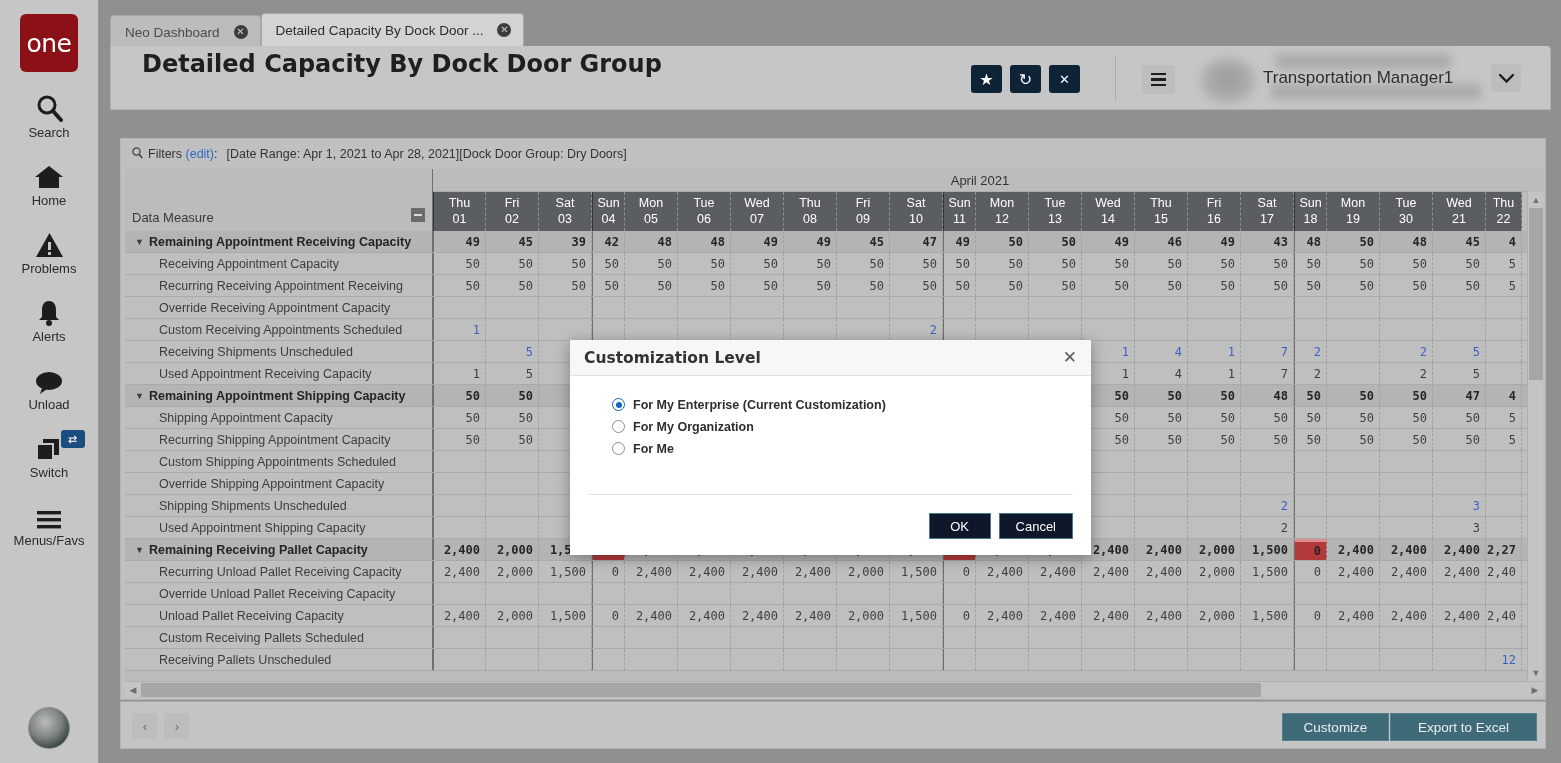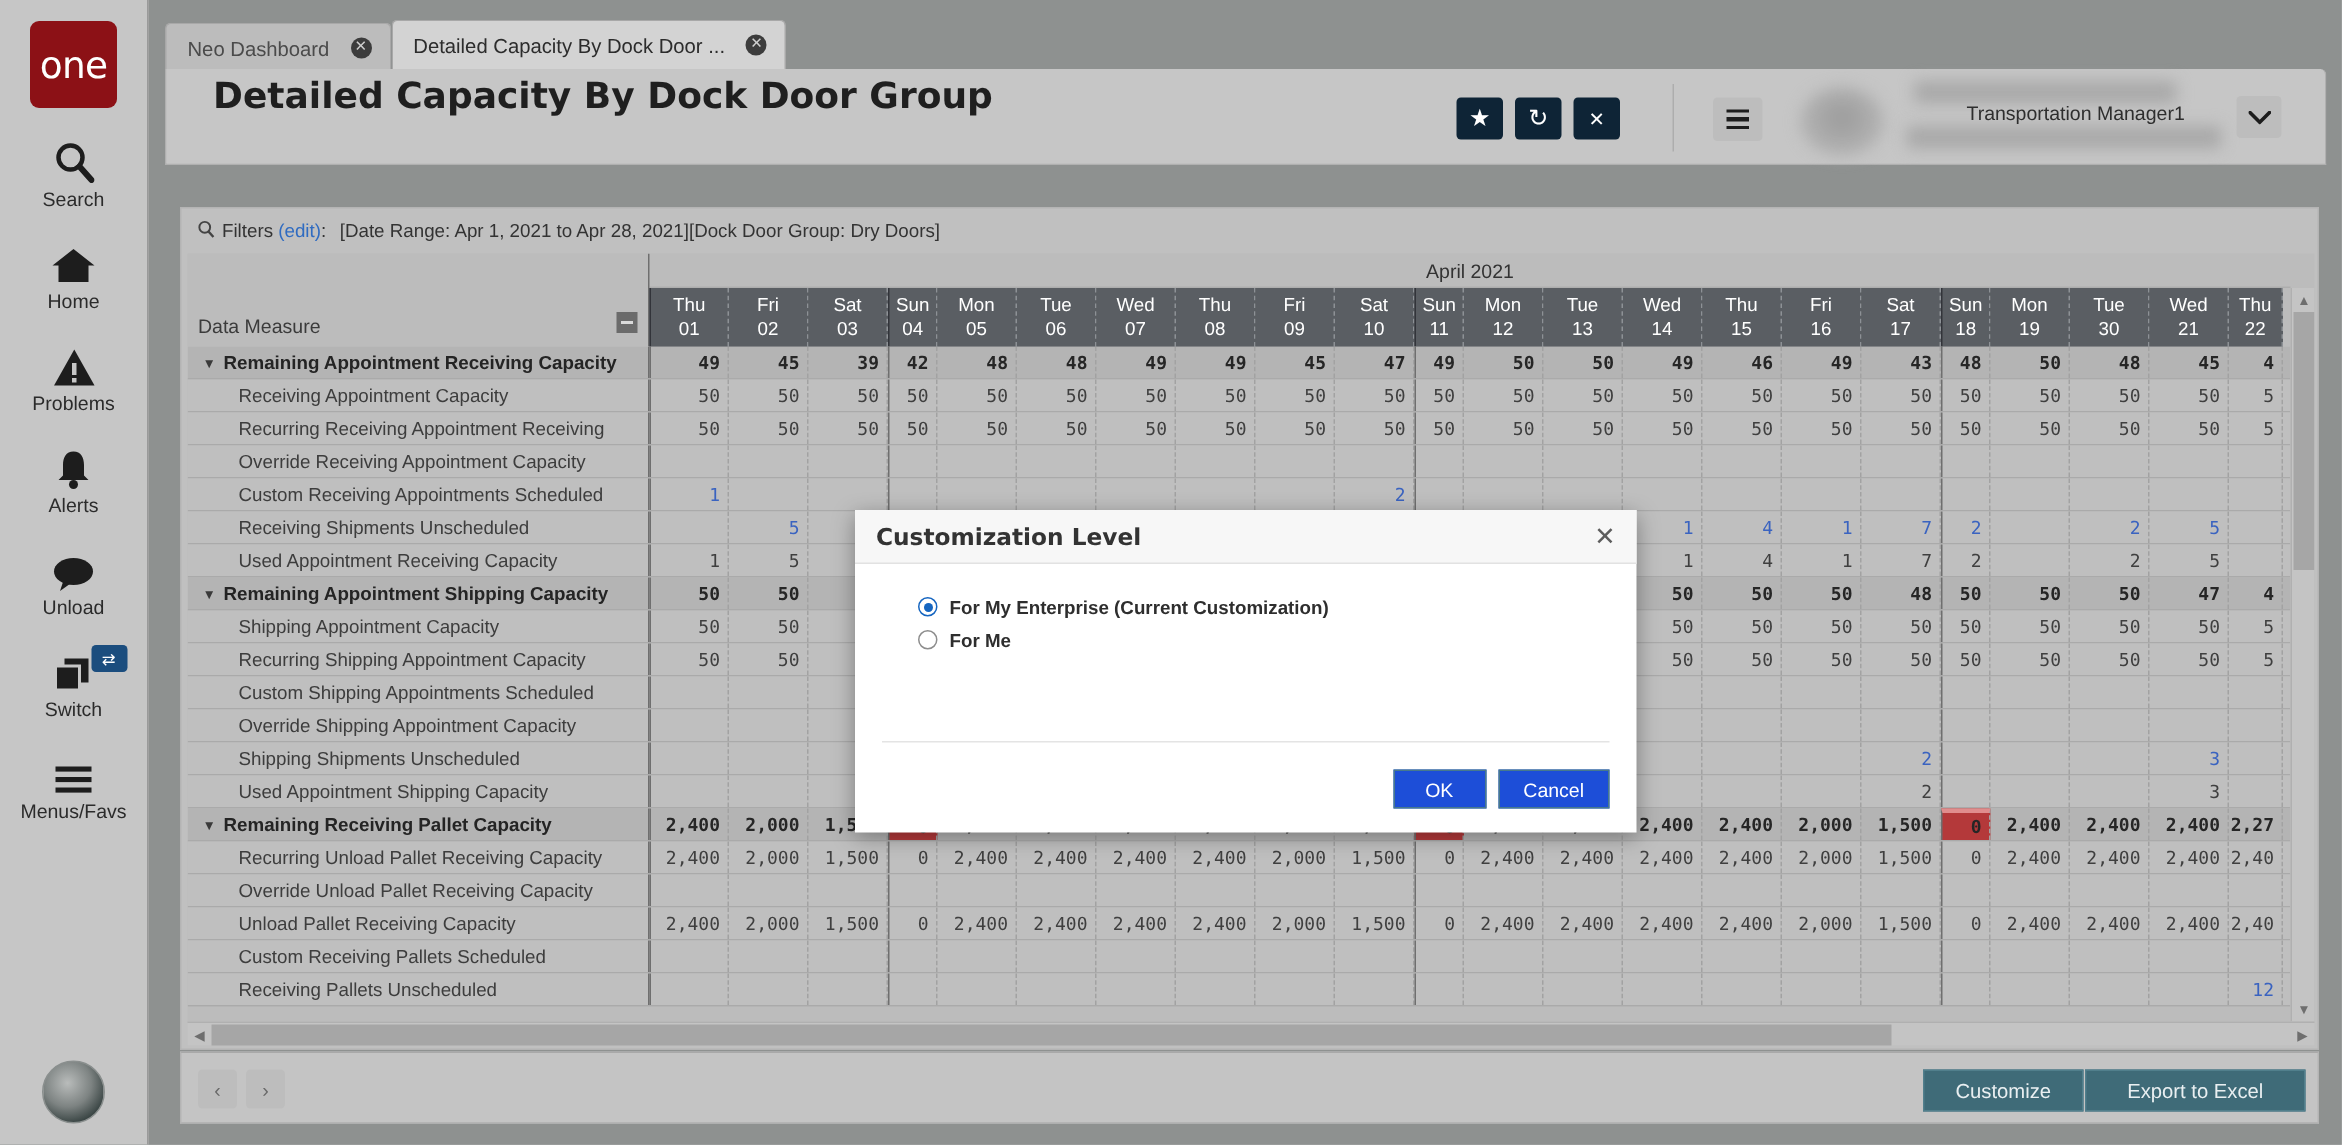--- a/index.html
+++ b/index.html
@@ -94,21 +94,21 @@
   }
   #hamburger-btn i { display: block; width: 15px; height: 2.5px; background: #1d1d1d; }
   #user-avatar {
     position: absolute; left: 1089px; top: 12px; width: 56px; height: 46px;
     background: radial-gradient(ellipse at 50% 45%, #9b9b9b 0%, #aeaeae 55%, #bcbcbc 100%);
     filter: blur(5px); border-radius: 50%;
   }
   .blur-bar { position: absolute; background: #a9a9a9; filter: blur(5px); border-radius: 3px; }
   #user-name {
     position: absolute; left: 1152px; top: 22px;
-    font-size: 13px; color: #2e2e2e; z-index: 3; margin-left: 48px;
+    font-size: 17px; color: #2e2e2e; z-index: 3;
   }
   #user-dropdown {
     position: absolute; left: 1380px; top: 18px; width: 30px; height: 28px;
     background: #bdbdbd; border-radius: 3px; display:flex; align-items:center; justify-content:center;
     cursor: pointer;
   }
 
   
   #content-card {
     position: absolute; left: 120px; top: 138px;
@@ -240,21 +240,21 @@
   }
   .radio.checked { border-color: #1565c0; }
   .radio.checked::after {
     content: ''; position: absolute; left: 2.5px; top: 2.5px;
     width: 6px; height: 6px; border-radius: 50%; background: #1565c0;
   }
   .radio-label { font-size: 12.5px; color: #2e2e2e; font-weight: bold; }
   #modal-sep { position: absolute; left: 18px; right: 18px; bottom: 60px; height: 1px; background: #e4e4e4; }
   #modal-actions { position: absolute; right: 18px; bottom: 16px; display: flex; gap: 8px; }
   .modal-btn {
-    height: 26px; min-width: 62px; padding: 0 16px; background: #1d4ed8;
+    height: 26px; min-width: 62px; padding: 0 16px; background: #0f172a;
     color: #fff; font-size: 13px; border: 1px solid #47798d;
     display: flex; align-items: center; justify-content: center; cursor: pointer;
   }
 </style>
 </head>
 <body>
 
 <div id="left-rail">
   <div id="brand-logo">one</div>
 
@@ -1071,20 +1071,24 @@
     <span id="modal-title">Customization Level</span>
     <span id="modal-close">✕</span>
   </div>
   <div id="modal-body">
     <div class="radio-row">
       <span class="radio checked"></span>
       <span class="radio-label">For My Enterprise (Current Customization)</span>
     </div>
     <div class="radio-row">
       <span class="radio"></span>
+      <span class="radio-label">For My Organization</span>
+    </div>
+    <div class="radio-row">
+      <span class="radio"></span>
       <span class="radio-label">For Me</span>
     </div>
   </div>
   <div id="modal-sep"></div>
   <div id="modal-actions">
     <div class="modal-btn">OK</div>
     <div class="modal-btn">Cancel</div>
   </div>
 </div>
 

